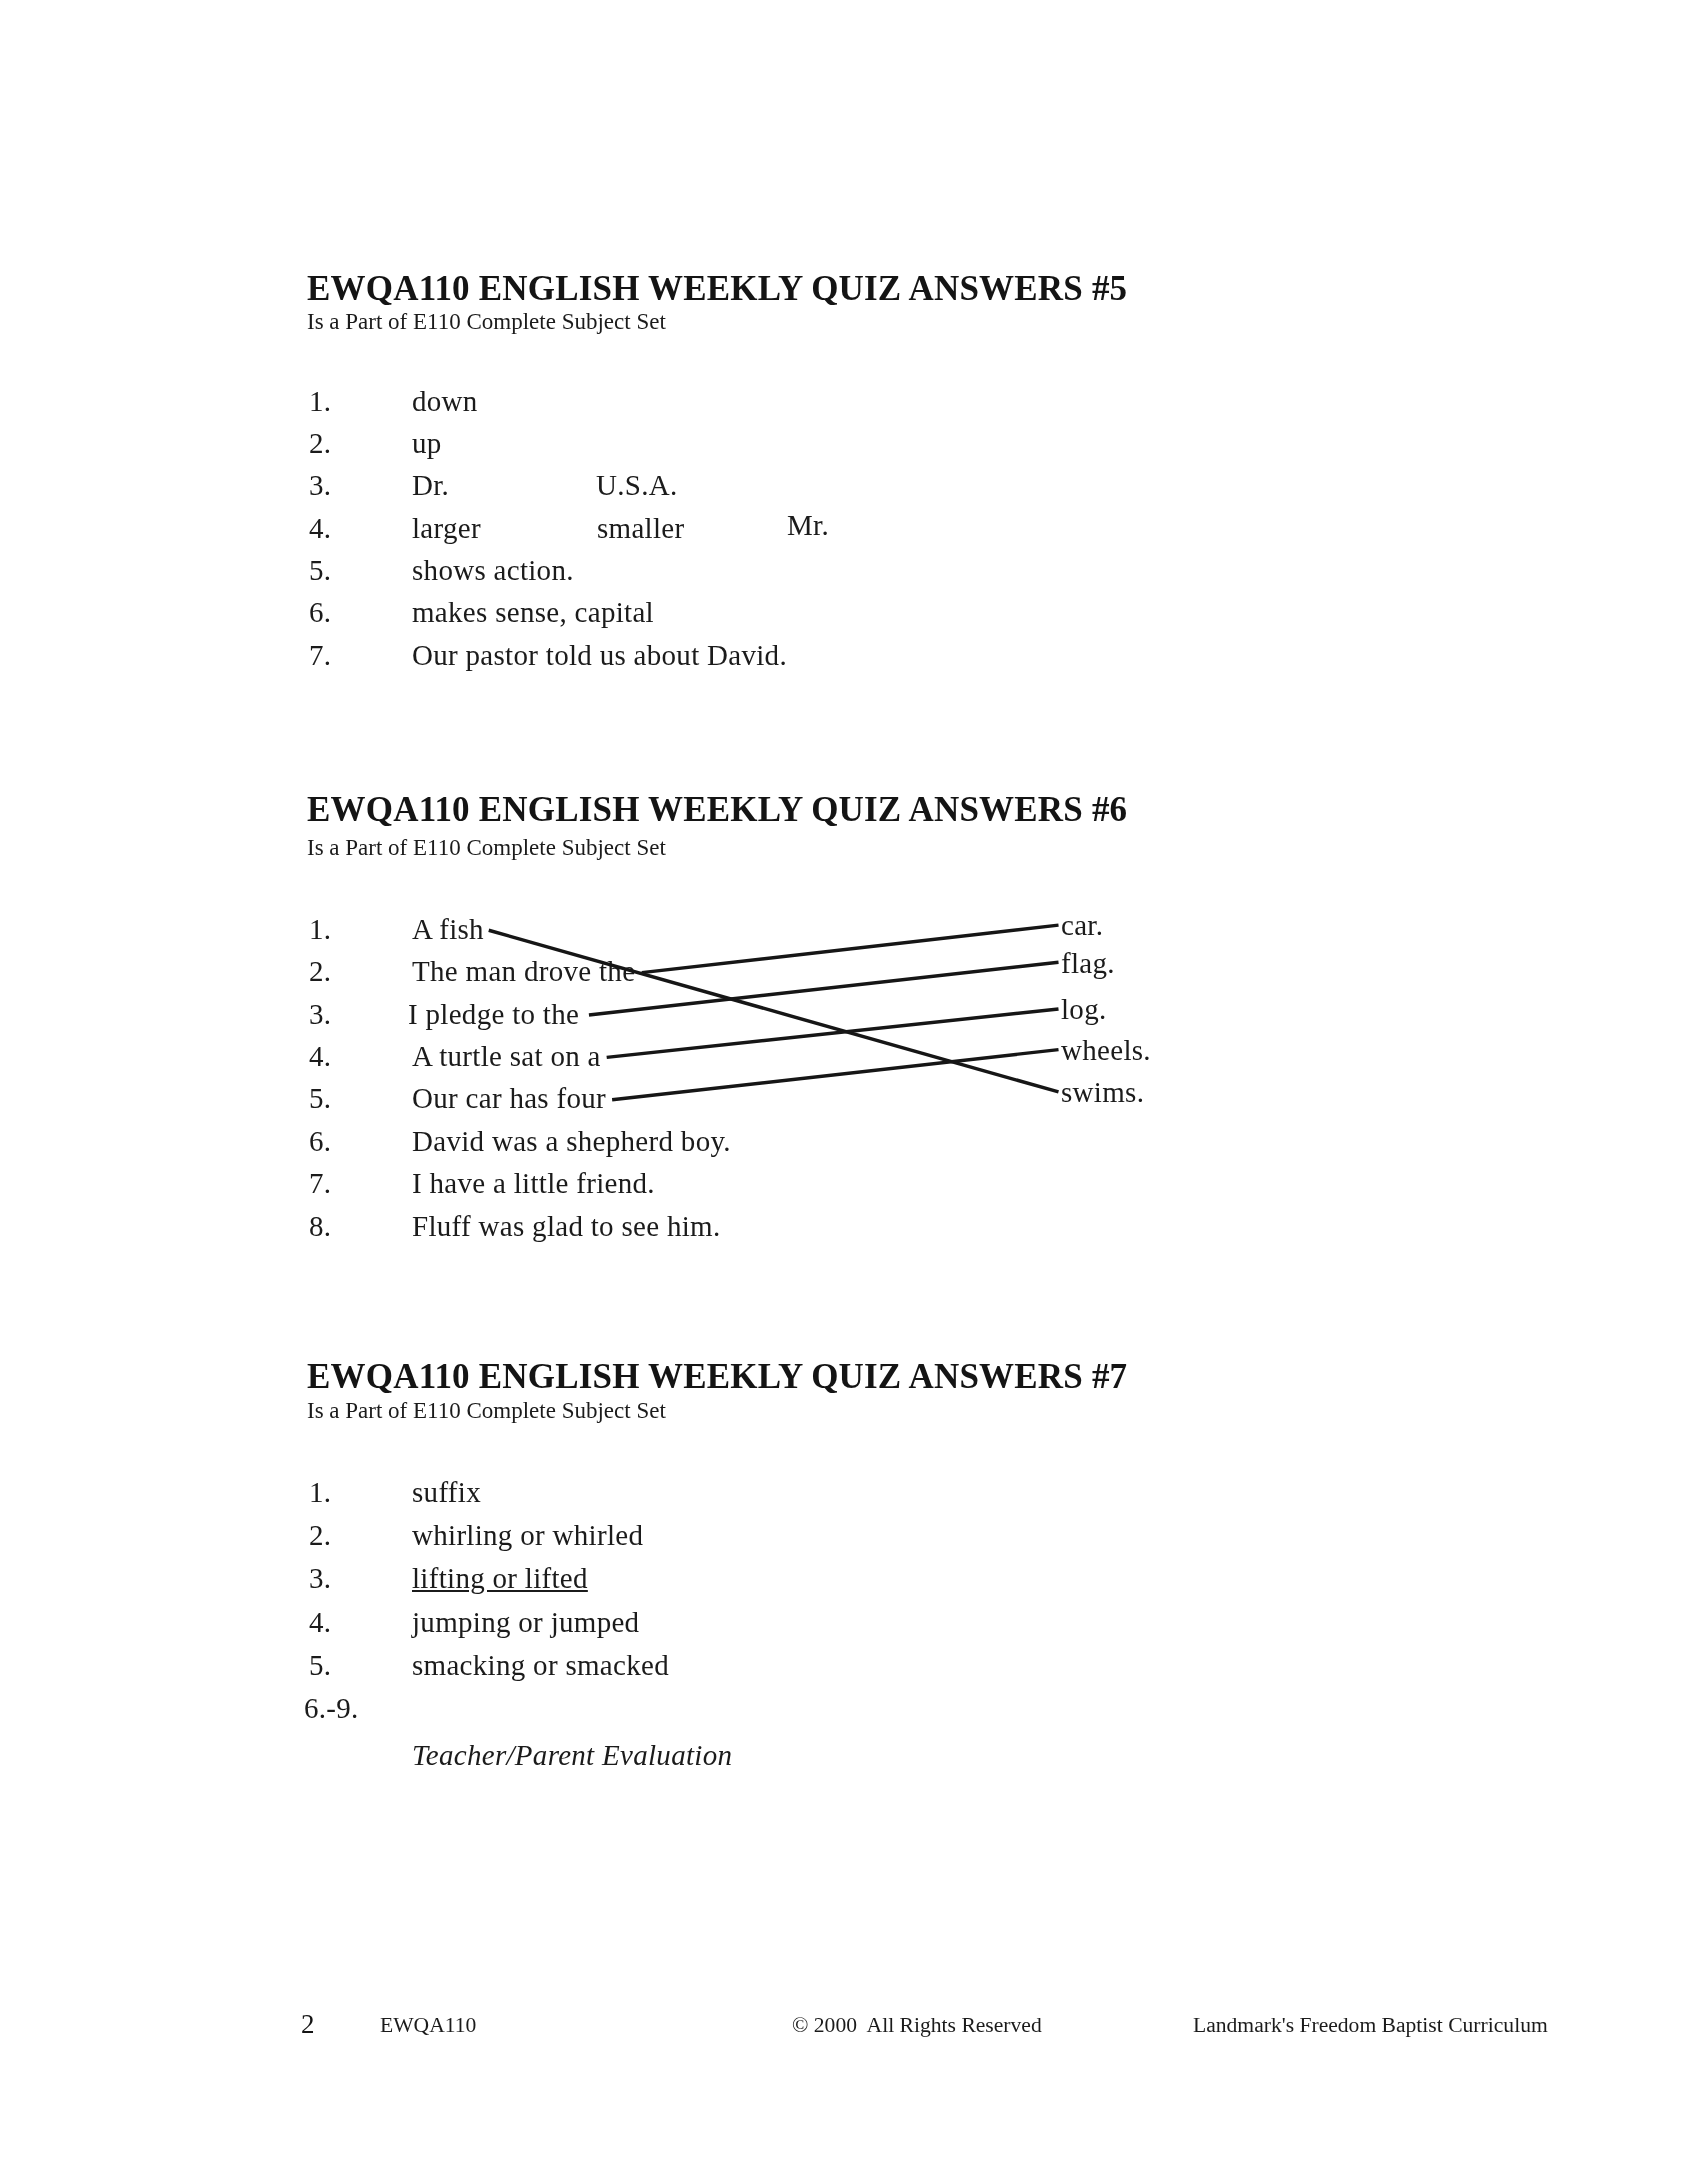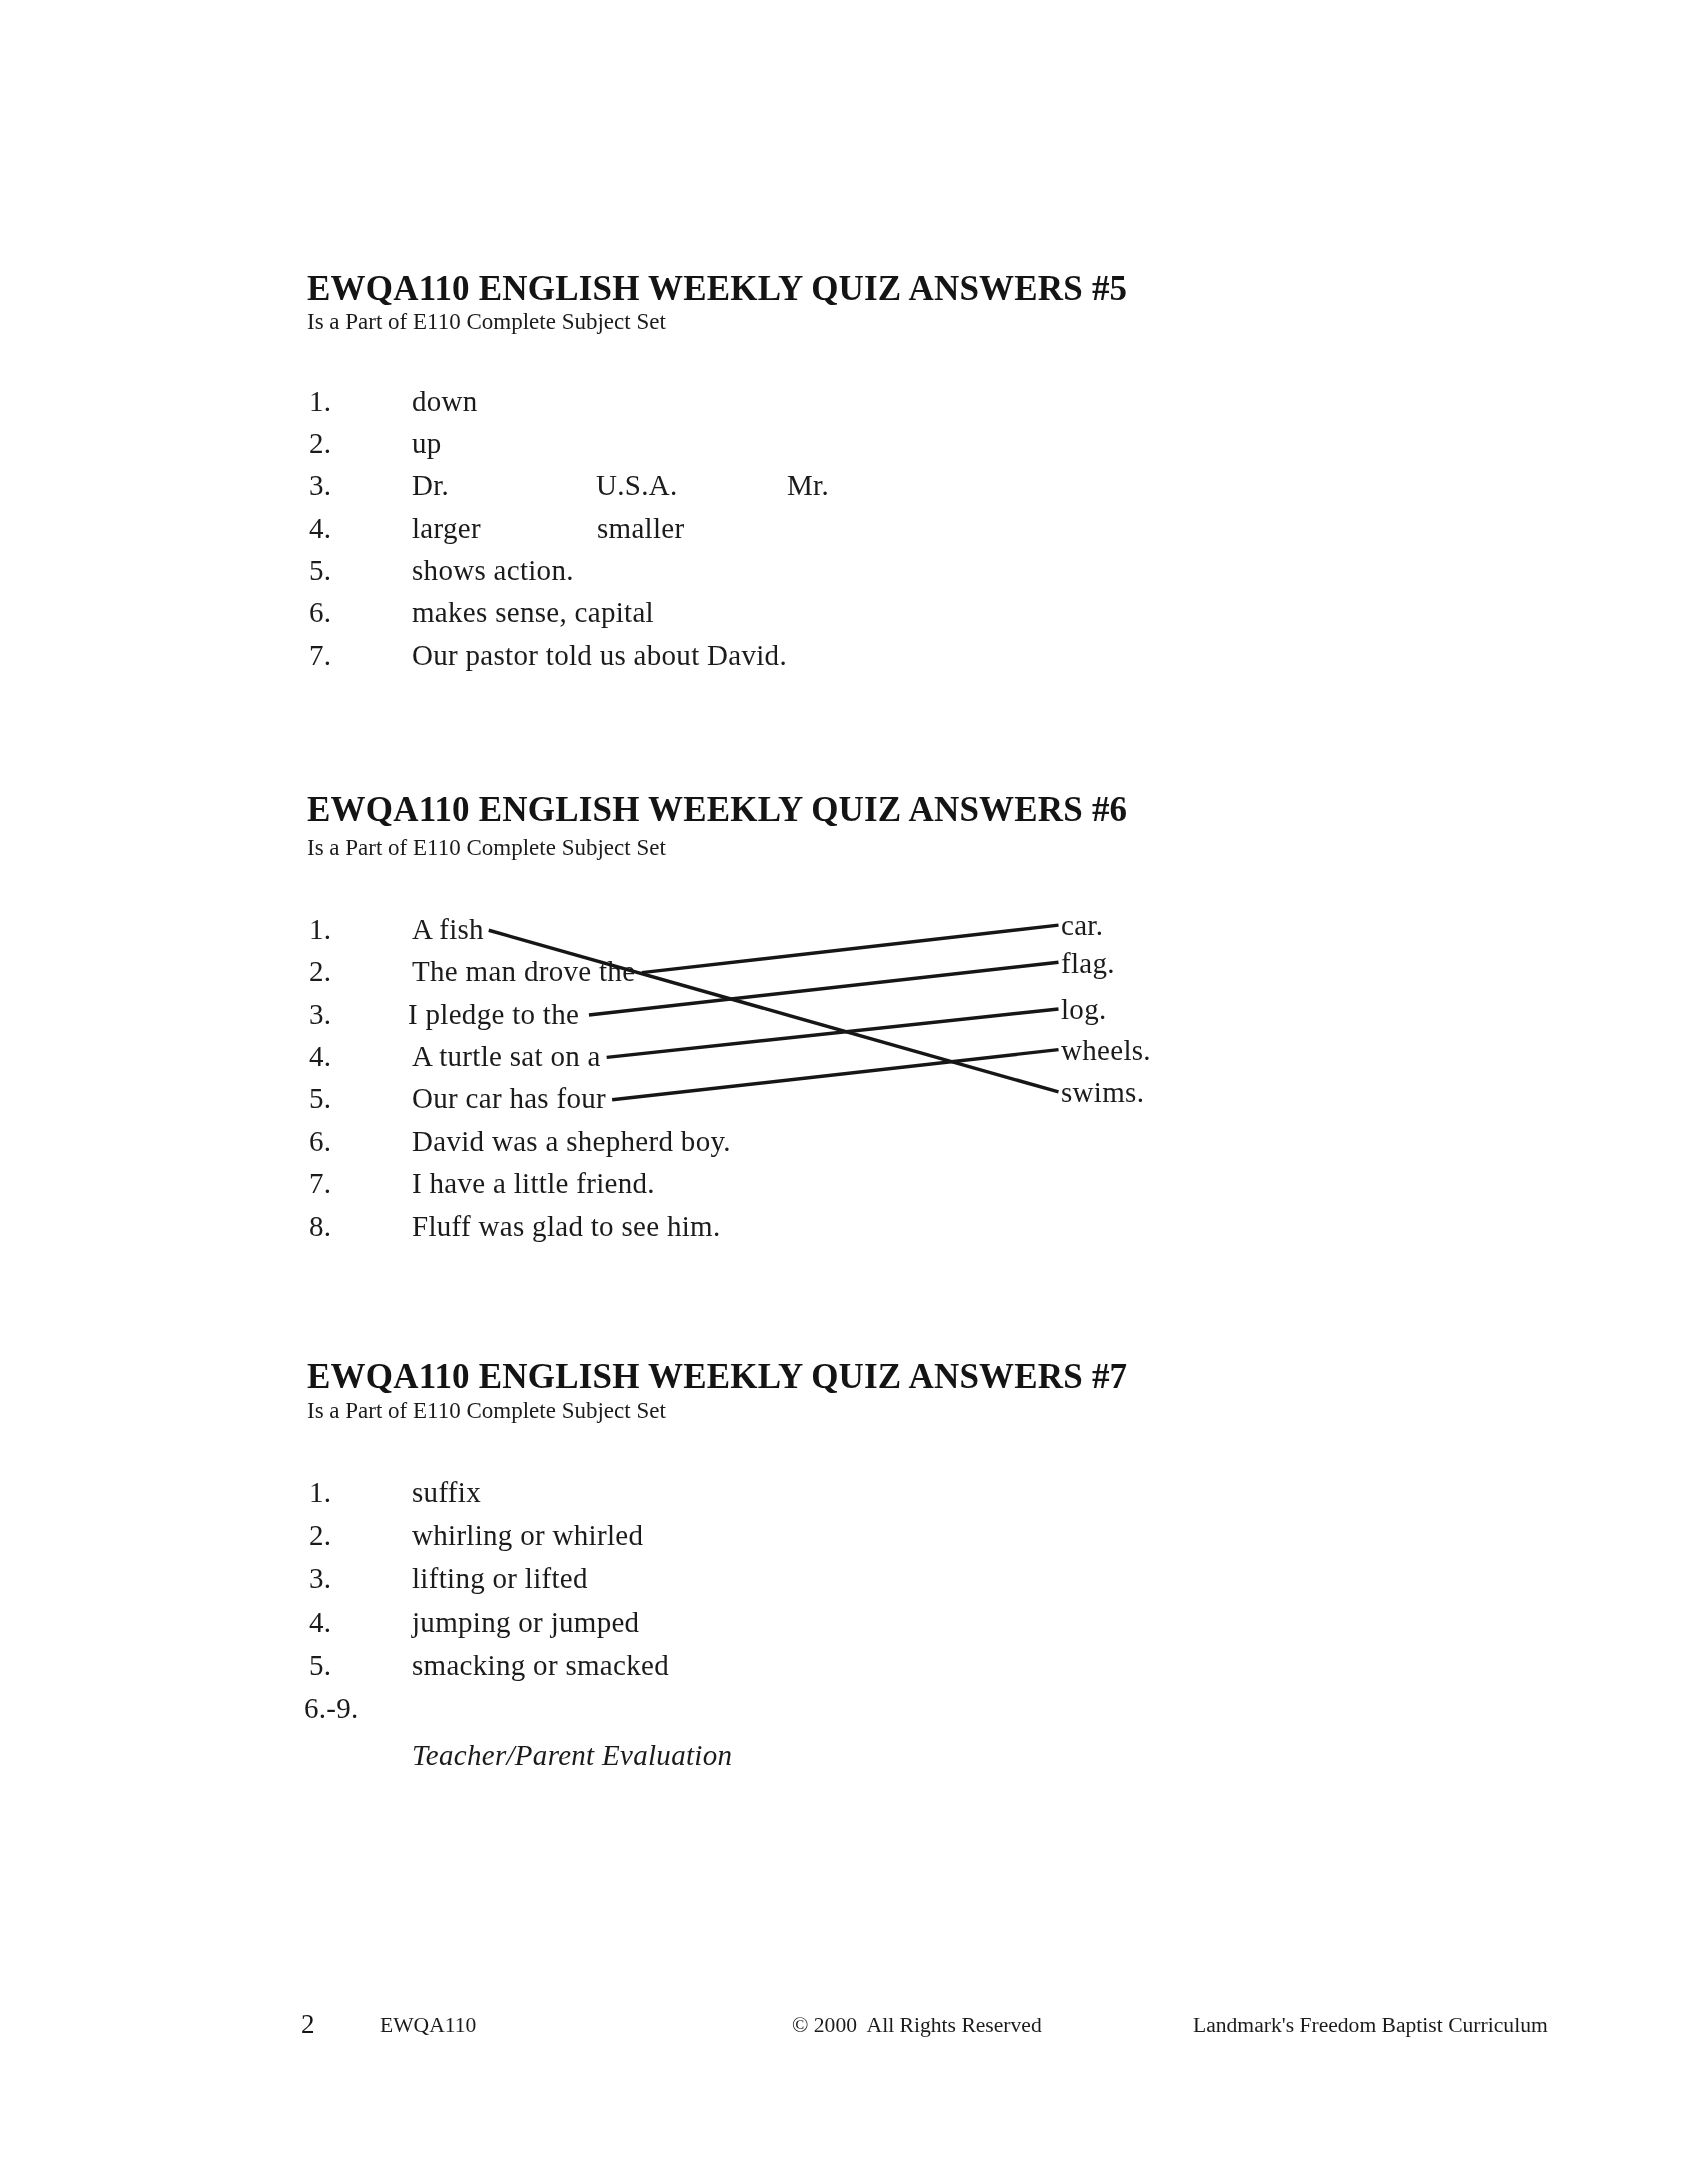--- a/index.html
+++ b/index.html
@@ -56,21 +56,21 @@
     <div class="abs num" style="left:309px; top:380px;">1.</div>
     <div class="abs txt" style="left:412px; top:380px;">down</div>
 
     <div class="abs num" style="left:309px; top:422px;">2.</div>
     <div class="abs txt" style="left:412px; top:422px;">up</div>
 
     <div class="abs num" style="left:309px; top:464px;">3.</div>
     <div class="abs" style="left:412px; top:464px; height:42px; width:519px;">
       <span class="col txt" style="left:0px;">Dr.</span>
       <span class="col txt" style="left:184px;">U.S.A.</span>
-      <span class="col txt" style="left:375px;">Mr.</span>
+      <span class="col txt" style="left:375px;margin-top:40px;">Mr.</span>
     </div>
 
     <div class="abs num" style="left:309px; top:507px;">4.</div>
     <div class="abs" style="left:412px; top:507px; height:42px; width:519px;">
       <span class="col txt" style="left:0px;">larger</span>
       <span class="col txt" style="left:185px;">smaller</span>
     </div>
 
     <div class="abs num" style="left:309px; top:549px;">5.</div>
     <div class="abs txt" style="left:412px; top:549px;">shows action.</div>
@@ -121,21 +121,21 @@
     <div class="abs title" style="left:307px; top:1356px;">EWQA110 ENGLISH WEEKLY QUIZ ANSWERS #7</div>
     <div class="abs subtitle" style="left:307px; top:1397px;">Is a Part of E110 Complete Subject Set</div>
 
     <div class="abs num" style="left:309px; top:1471px;">1.</div>
     <div class="abs txt" style="left:412px; top:1471px;">suffix</div>
 
     <div class="abs num" style="left:309px; top:1514px;">2.</div>
     <div class="abs txt" style="left:412px; top:1514px;">whirling or whirled</div>
 
     <div class="abs num" style="left:309px; top:1557px;">3.</div>
-    <div class="abs txt" style="left:412px; top:1557px;">lifting or lifted</div>
+    <div class="abs txt" style="left:412px; top:1557px;text-decoration:underline;">lifting or lifted</div>
 
     <div class="abs num" style="left:309px; top:1601px;">4.</div>
     <div class="abs txt" style="left:412px; top:1601px;">jumping or jumped</div>
 
     <div class="abs num" style="left:309px; top:1644px;">5.</div>
     <div class="abs txt" style="left:412px; top:1644px;">smacking or smacked</div>
 
     <div class="abs num" style="left:304px; top:1687px;">6.-9.</div>
     <div class="abs txt italic" style="left:412px; top:1687px;">Teacher/Parent Evaluation</div>
   </div>

